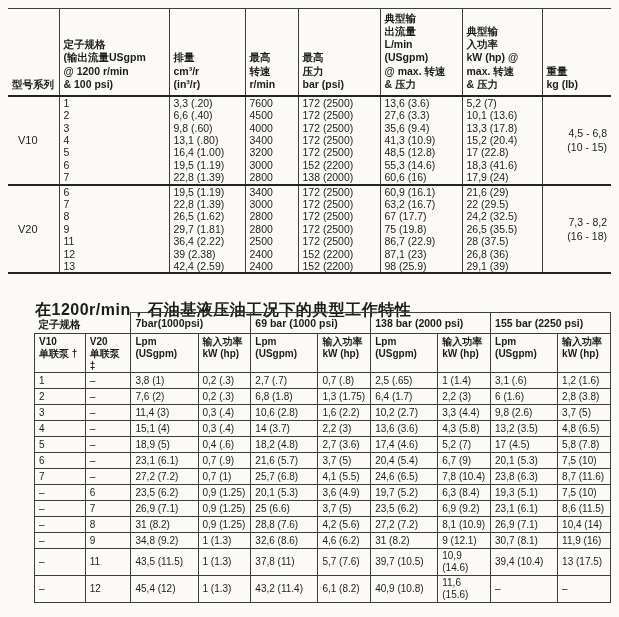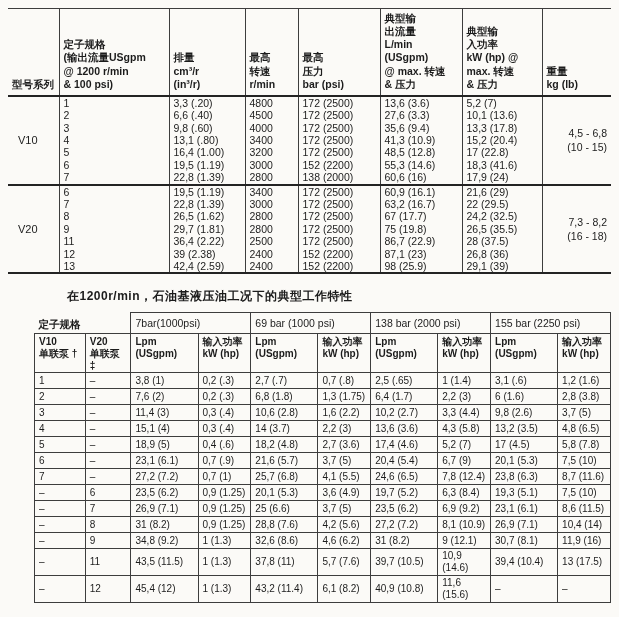--- a/index.html
+++ b/index.html
@@ -32,38 +32,38 @@
     font-weight:bold;line-height:1.25;font-size:10.5px;
   }
   .t1 tbody{border-bottom:2px solid #232323;}
   .t1 tbody td{height:12px;line-height:12.4px;vertical-align:middle;}
   .t1 .bl{border-left:1px solid #3d3d3d;}
   .t1 .model{vertical-align:middle;font-size:11px;padding-left:10px;}
   .t1 .weight{vertical-align:middle;line-height:14px;text-align:right;}
 
   
   .t2-title{
-    position:absolute;left:35px;top:288px;
-    font-size:12px;font-weight:bold;letter-spacing:.5px;margin-left:32px;
+    position:absolute;left:35px;top:300px;
+    font-size:16px;font-weight:bold;letter-spacing:.5px;
   }
   .t2{
     position:absolute;left:34px;top:312px;width:577px;
     font-size:10px;
   }
   .t2 td{
     border:1px solid #3d3d3d;
     padding:1px 4px;
     white-space:pre-line;
     vertical-align:middle;
     height:13px;line-height:1.18;
   }
   .t2 .nob{border:none;background:transparent;}
   .t2 .note{height:22px;font-weight:bold;font-size:10.5px;}
   .t2 .statorhdr{border-top:none;border-left:none;font-weight:bold;font-size:10.5px;vertical-align:bottom;padding-bottom:3px;}
-  .t2 .phdr{font-weight:normal;font-size:10.5px;height:18px;}
+  .t2 .phdr{font-weight:bold;font-size:10.5px;height:18px;}
   .t2 .shdr{font-weight:bold;height:26px;vertical-align:top;padding-top:2px;}
 </style>
 </head>
 <body>
 
 <div class="page">
 
   <table class="t1">
     <colgroup>
       <col style="width:51px">
@@ -104,21 +104,21 @@
           <th class="bl">重量
 kg (lb)</th>
         </tr>
     </thead>
 
   <tbody class="group">
         <tr>
           <td class="model" rowspan="7">V10</td>
           <td class="bl">1</td>
           <td class="bl">3,3 (.20)</td>
-          <td class="bl">4800</td>
+          <td class="bl">7600</td>
           <td class="bl">172 (2500)</td>
           <td class="bl">13,6 (3.6)</td>
           <td class="bl">5,2 (7)</td>
           <td class="bl weight" rowspan="7">4,5 - 6,8
 (10 - 15)</td>
         </tr>
         <tr>
           <td class="bl">2</td>
           <td class="bl">6,6 (.40)</td>
           <td class="bl">4500</td>
@@ -348,21 +348,21 @@
           <td>7,5 (10)</td>
         </tr>
         <tr>
           <td>7</td>
           <td>–</td>
           <td>27,2 (7.2)</td>
           <td>0,7 (1)</td>
           <td>25,7 (6.8)</td>
           <td>4,1 (5.5)</td>
           <td>24,6 (6.5)</td>
-          <td>7,8 (12.4)</td>
+          <td>7,8 (10.4)</td>
           <td>23,8 (6.3)</td>
           <td>8,7 (11.6)</td>
         </tr>
         <tr>
           <td>–</td>
           <td>6</td>
           <td>23,5 (6.2)</td>
           <td>0,9 (1.25)</td>
           <td>20,1 (5.3)</td>
           <td>3,6 (4.9)</td>

